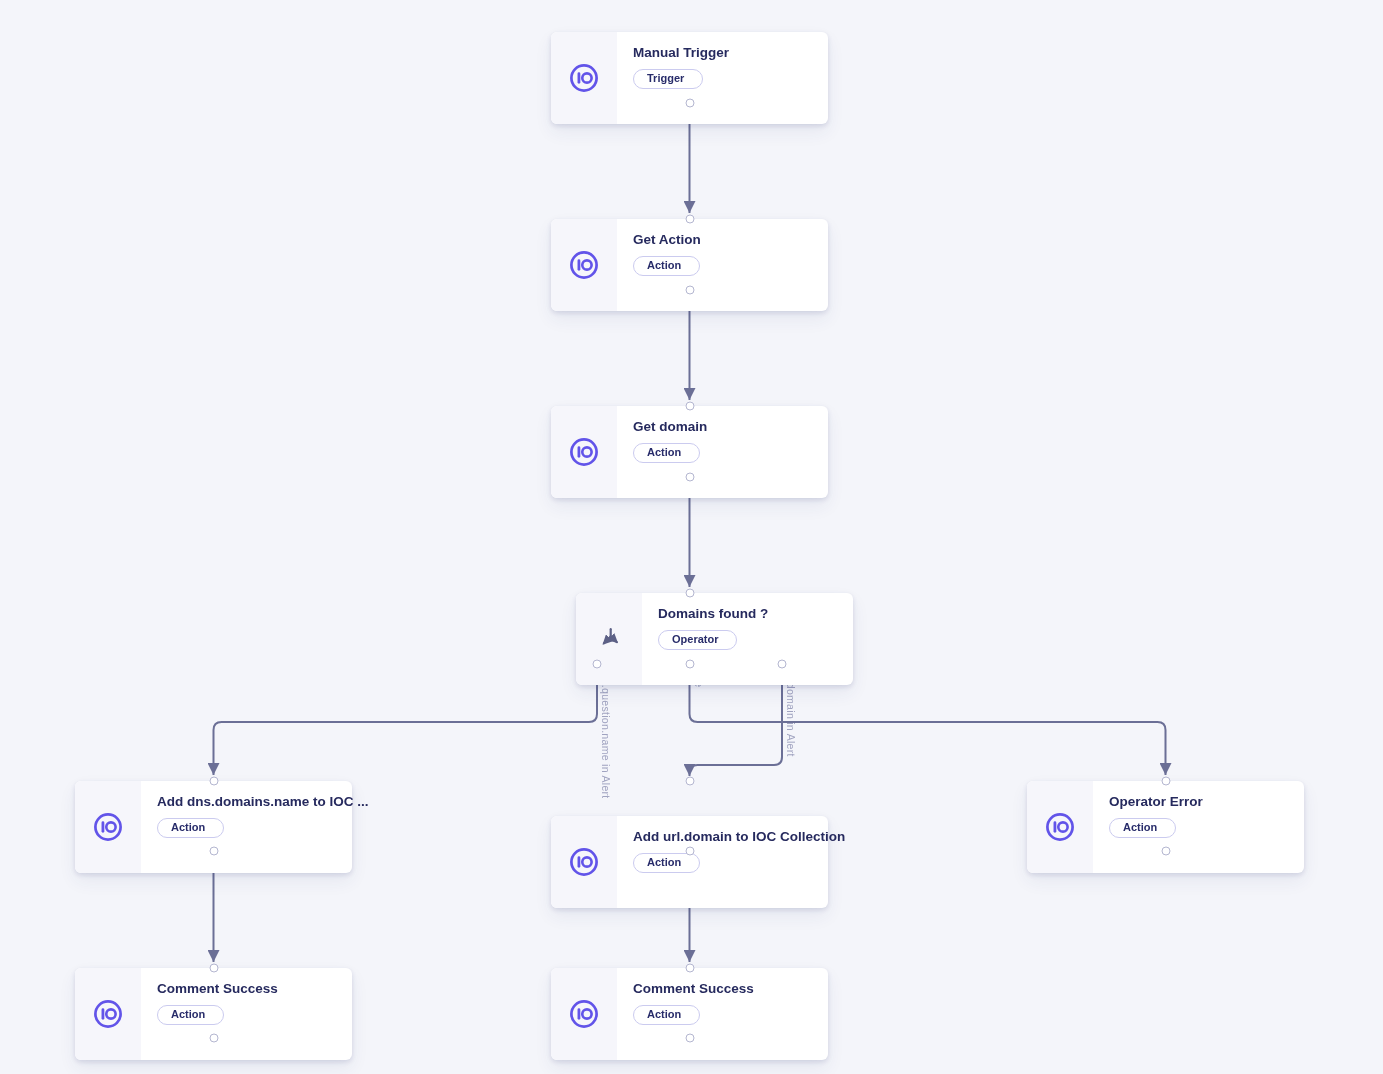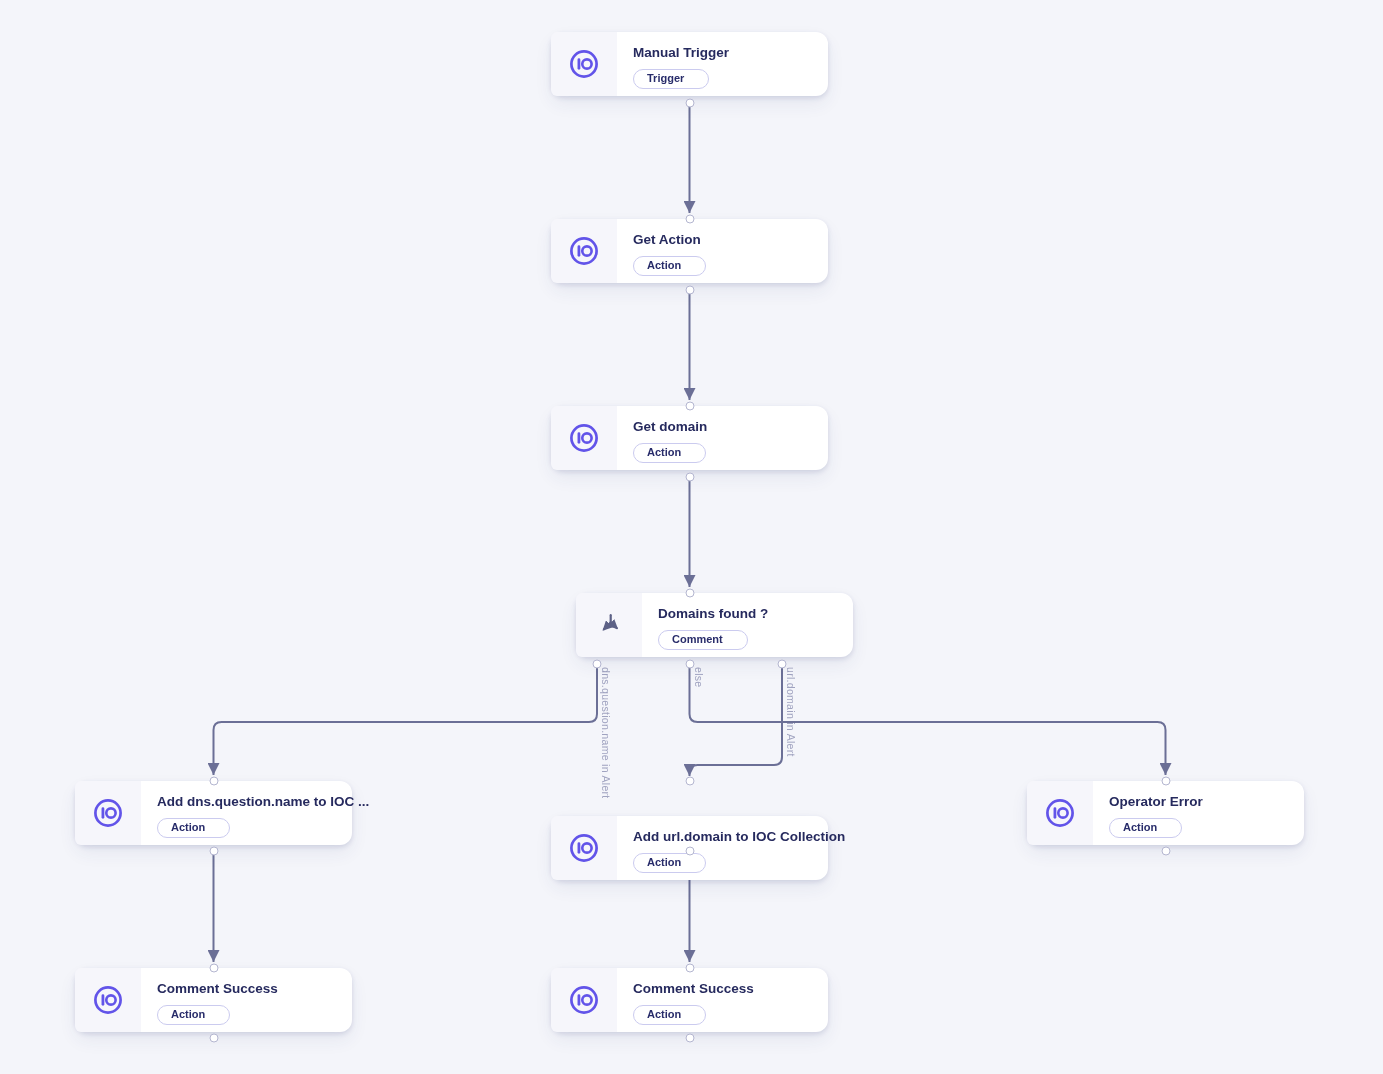--- a/index.html
+++ b/index.html
@@ -35,23 +35,23 @@
     font-size: 10.5px;
     letter-spacing: 0.3px;
     color: #a0a3c0;
     white-space: nowrap;
     user-select: none;
   }
   .node {
     position: absolute;
     z-index: 3;
     width: 277px;
-    height: 64px;
+    height: 92px;
     background: #ffffff;
-    border-radius: 12px;
+    border-radius: 6px;
     box-shadow: 0 2px 5px rgba(46,50,110,0.14), 0 8px 18px rgba(46,50,110,0.07);
     display: flex;
     align-items: stretch;
     cursor: pointer;
   }
   .node-icon-cell {
     width: 66px;
     flex: 0 0 66px;
     background: #f6f6fb;
     border-radius: 6px 0 0 6px;
@@ -72,21 +72,21 @@
     overflow: hidden;
   }
   .node-badge {
     display: inline-block;
     font-size: 11px;
     font-weight: 700;
     color: #282c6a;
     background: #ffffff;
     border: 1.5px solid #cbcbef;
     border-radius: 12px;
-    padding: 3px 24px 4px 13px;
+    padding: 3px 18px 4px 13px;
     line-height: 1;
   }
   .port {
     position: absolute;
     z-index: 4;
     width: 9px;
     height: 9px;
     background: #ffffff;
     border: 1.5px solid #b4b6d0;
     border-radius: 50%;
@@ -170,34 +170,34 @@
             <path d="M 0 0 L 10 5 L 0 10 z" fill="#5d6186" stroke="none"></path>
           </marker>
         </defs>
         <path d="M 22 8.5 L 22 17"></path>
         <path d="M 22 17 L 14 25" marker-end="url(#arrowO)"></path>
         <path d="M 22 17 L 29 23.5" marker-end="url(#arrowO)"></path>
       </svg>
     </div>
     <div class="node-body">
       <div class="node-title">Domains found ?</div>
-      <span class="node-badge">Comment</span>
+      <span class="node-badge">Operator</span>
     </div>
   </div>
 
   <div class="node" style="left:75px; top:781px;">
     <div class="node-icon-cell">
       <svg viewBox="0 0 44 44" width="36" height="36" fill="none" stroke="#6254e9">
         <circle cx="22" cy="22" r="15.4" stroke-width="3.3"></circle>
         <line x1="15.8" y1="16.8" x2="15.8" y2="27.2" stroke-width="3.4" stroke-linecap="round"></line>
         <circle cx="25.6" cy="22" r="5.7" stroke-width="3.2"></circle>
       </svg>
     </div>
     <div class="node-body">
-      <div class="node-title">Add dns.question.name to IOC ...</div>
+      <div class="node-title">Add dns.domains.name to IOC ...</div>
       <span class="node-badge">Action</span>
     </div>
   </div>
 
   <div class="node" style="left:551px; top:816px;">
     <div class="node-icon-cell">
       <svg viewBox="0 0 44 44" width="36" height="36" fill="none" stroke="#6254e9">
         <circle cx="22" cy="22" r="15.4" stroke-width="3.3"></circle>
         <line x1="15.8" y1="16.8" x2="15.8" y2="27.2" stroke-width="3.4" stroke-linecap="round"></line>
         <circle cx="25.6" cy="22" r="5.7" stroke-width="3.2"></circle>

